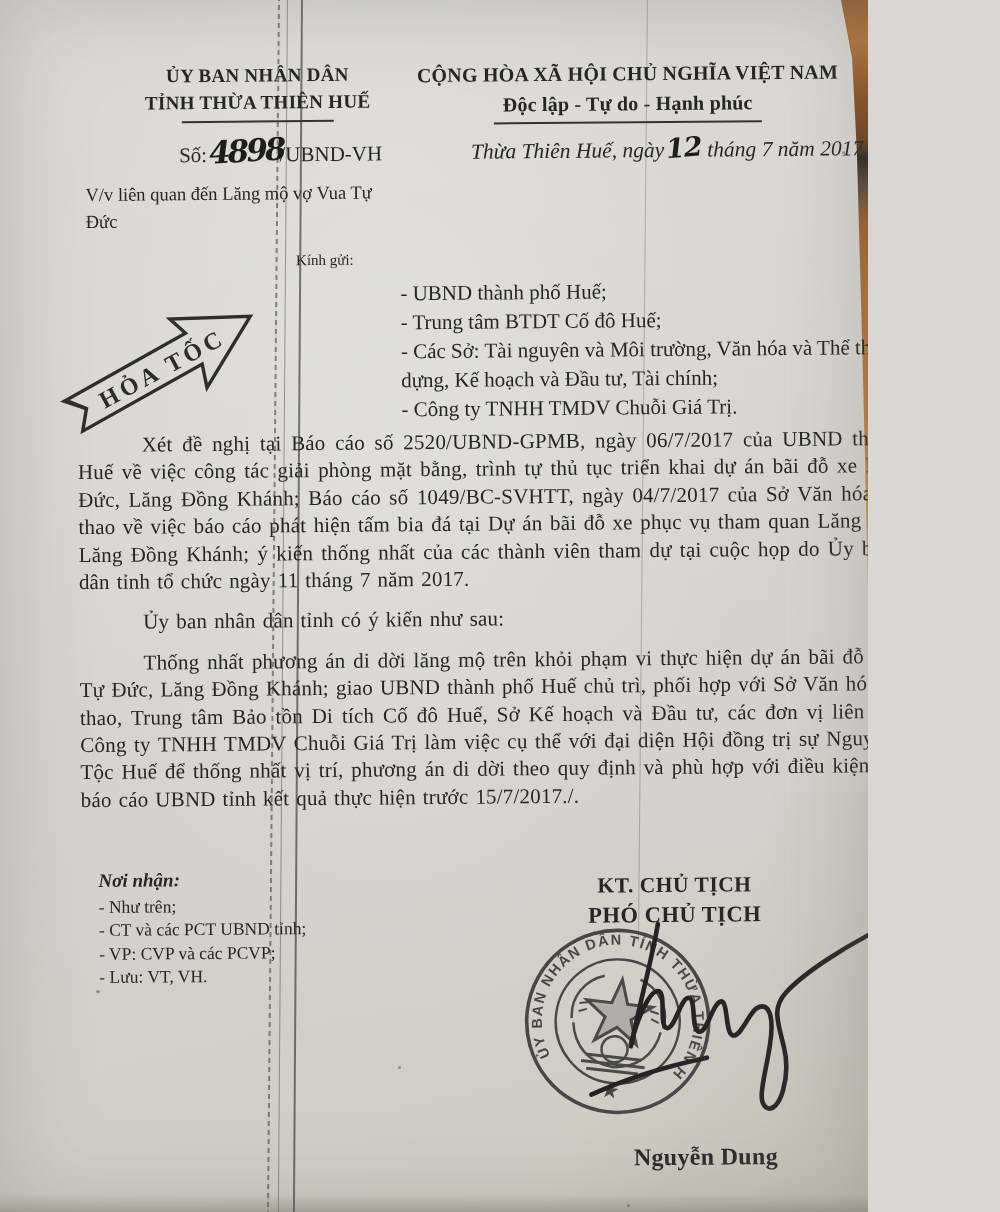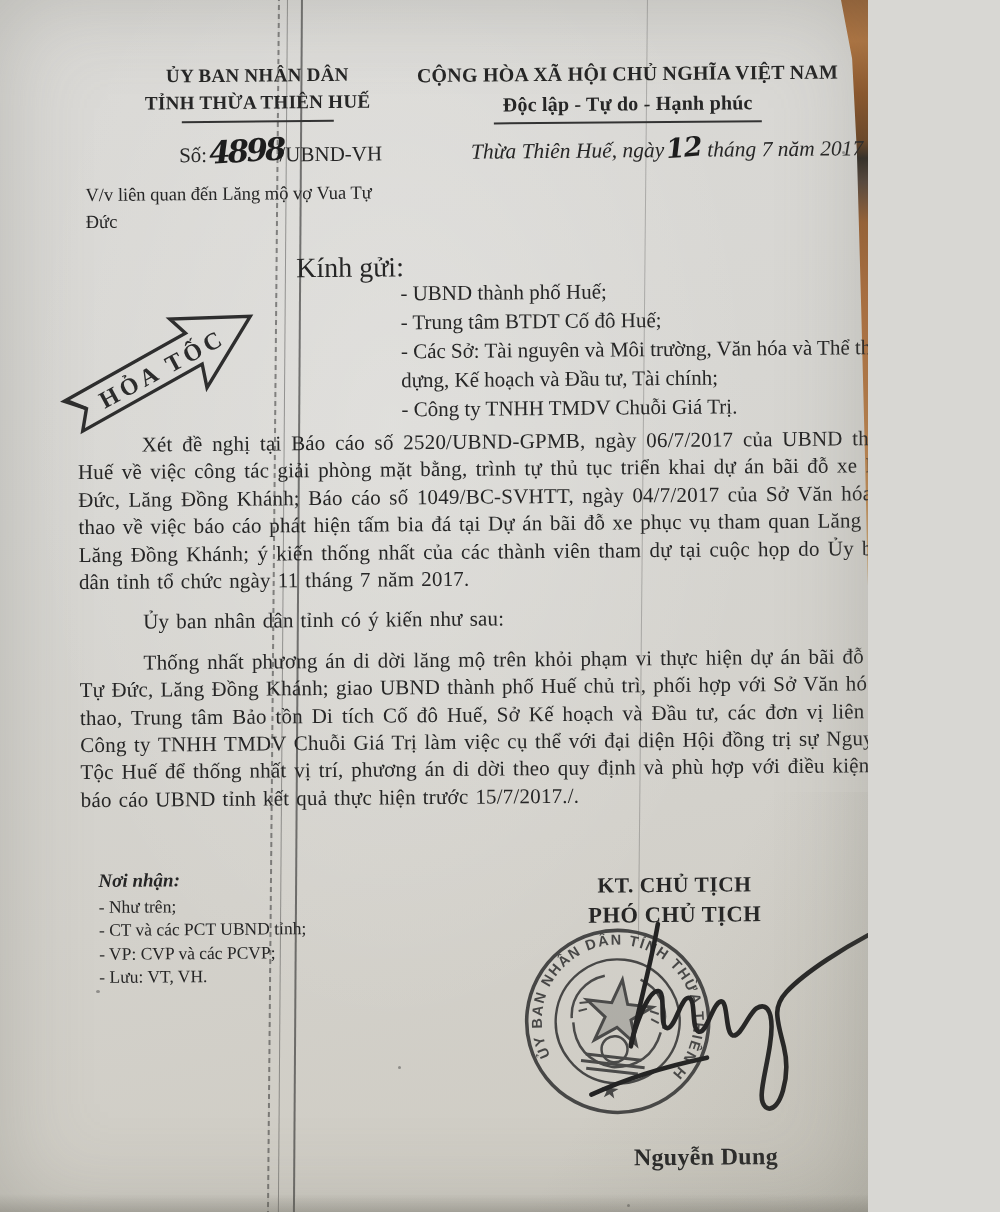--- a/index.html
+++ b/index.html
@@ -54,21 +54,21 @@
   .docnum{left:182px;top:141px;font-size:21px;white-space:nowrap;}
   .hand{font-family:"DejaVu Serif",serif;font-weight:bold;font-style:italic;color:#1d1d1d;display:inline-block;}
   .hand.num{font-size:31px;letter-spacing:-3px;transform:rotate(-3deg);margin:0 -4px 0 2px;line-height:0;}
   .hand.day{font-size:27px;letter-spacing:-1px;transform:rotate(-4deg);margin:0 0 0 2px;line-height:0;}
 
   .dateline{left:452px;top:140px;width:436px;font-style:italic;font-size:21.5px;text-align:center;white-space:nowrap;}
   .subject{left:88px;top:179px;width:300px;font-size:18.5px;line-height:27px;}
 
   .stamp-svg{left:48px;top:288px;overflow:visible;}
 
-  .salutation{left:298px;top:251px;font-size:28px;}
+  .salutation{left:298px;top:251px;font-size:15px;}
   .recipients{left:402px;top:279px;width:537px;font-size:21px;line-height:29px;}
 
   .bodytext{left:78px;top:429px;width:864px;font-size:21px;line-height:27.4px;
     text-align:justify;letter-spacing:.2px;word-spacing:1.5px;}
   .bodytext p{margin:0 0 13px 0;text-indent:64px;}
   .bodytext p:last-child{margin-bottom:0;}
 
   .noinhan{left:95px;top:866px;font-size:17.5px;line-height:23.5px;}
   .noinhan .lbl{font-size:19px;font-weight:bold;font-style:italic;margin-bottom:3px;}
 

